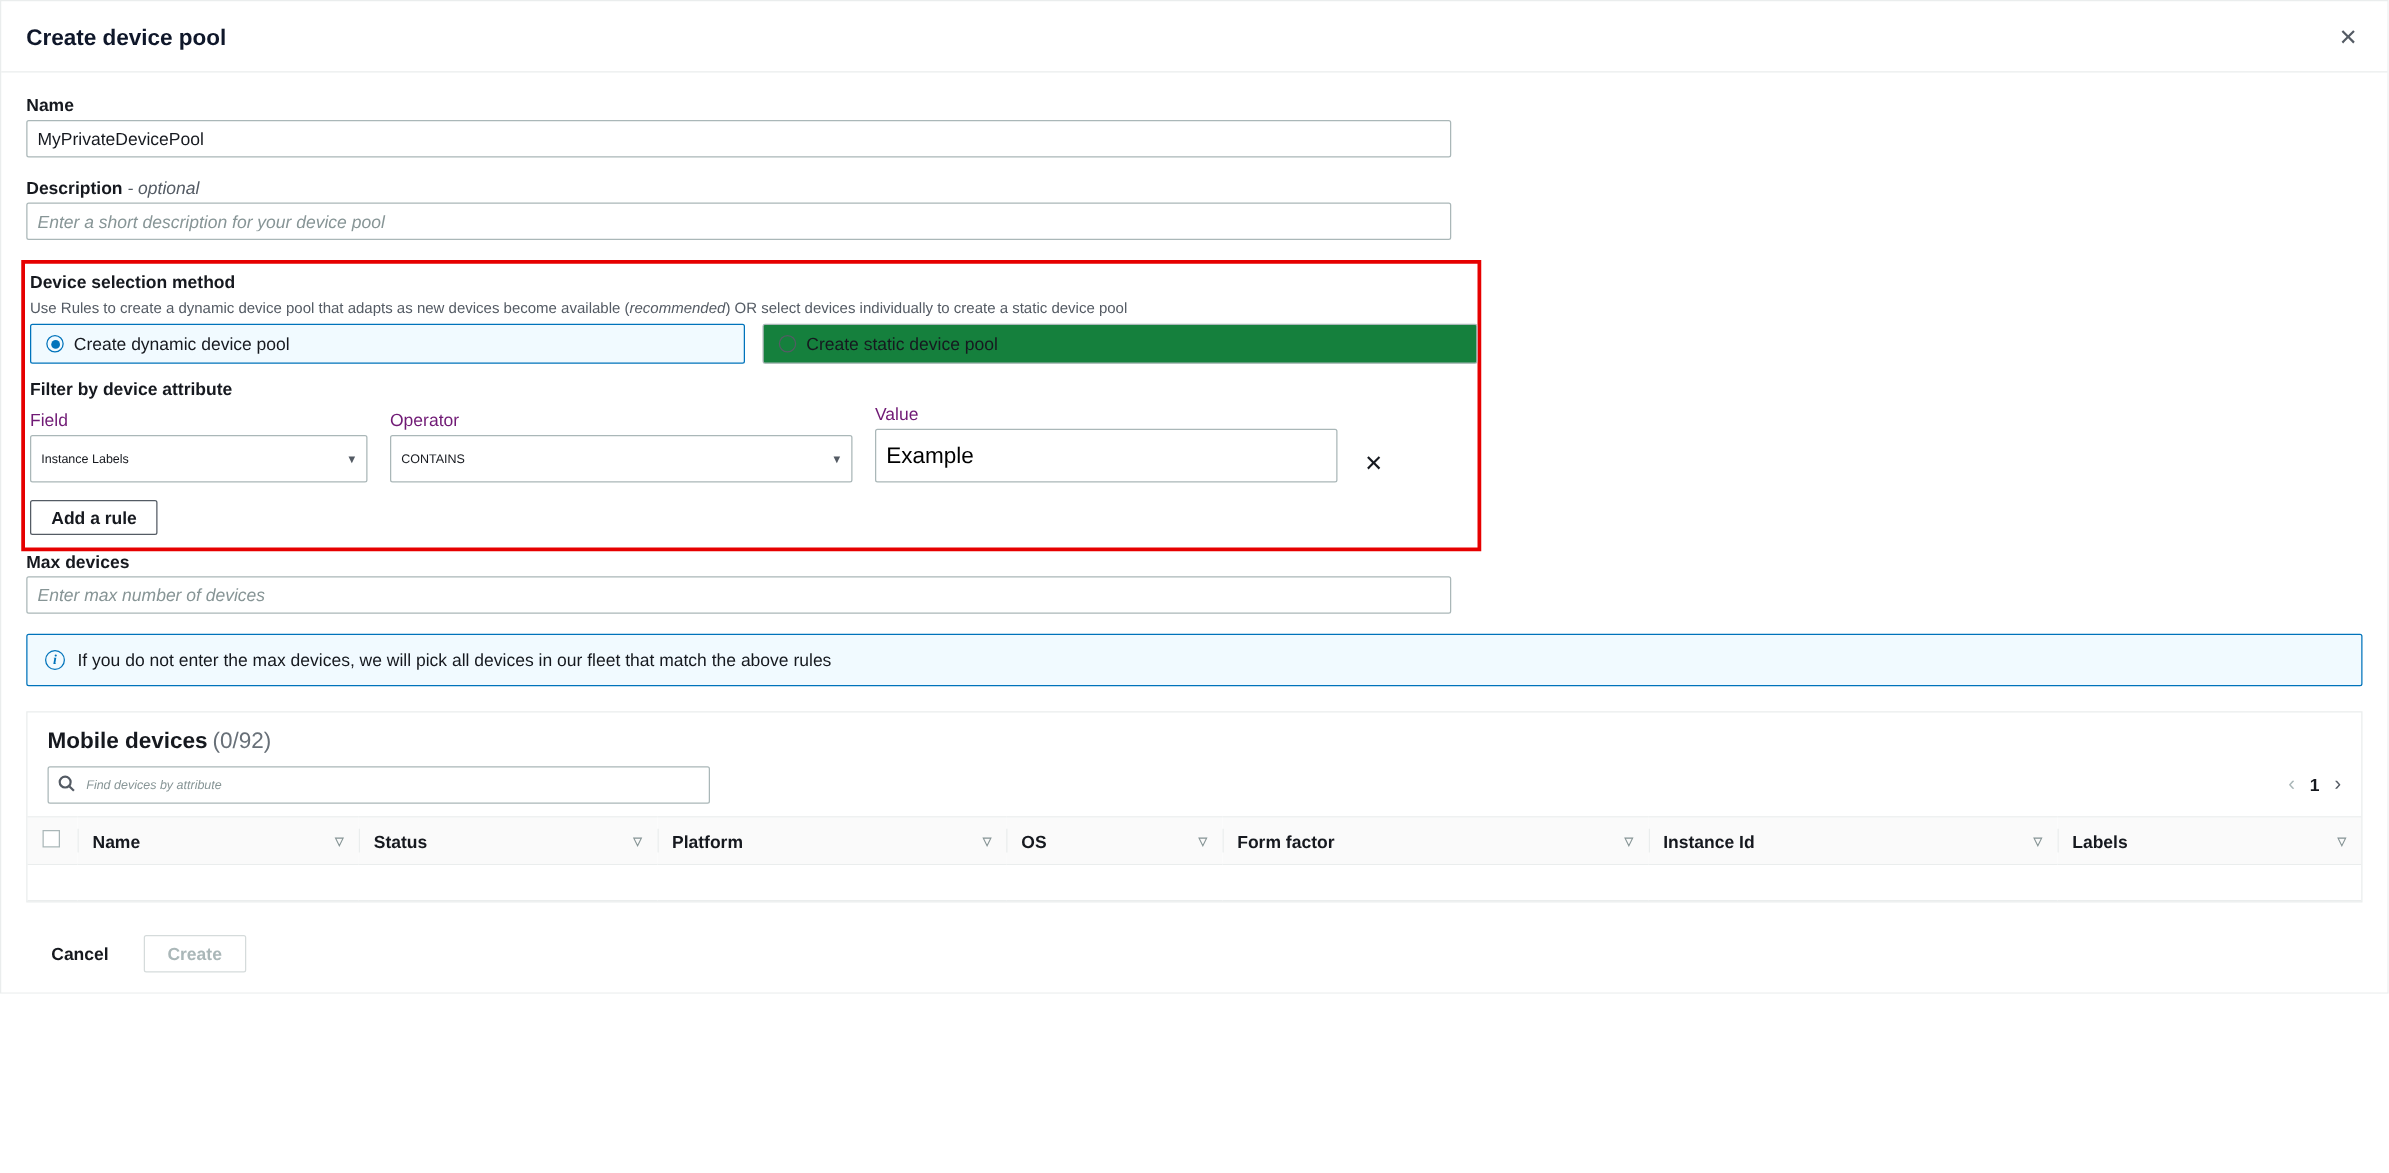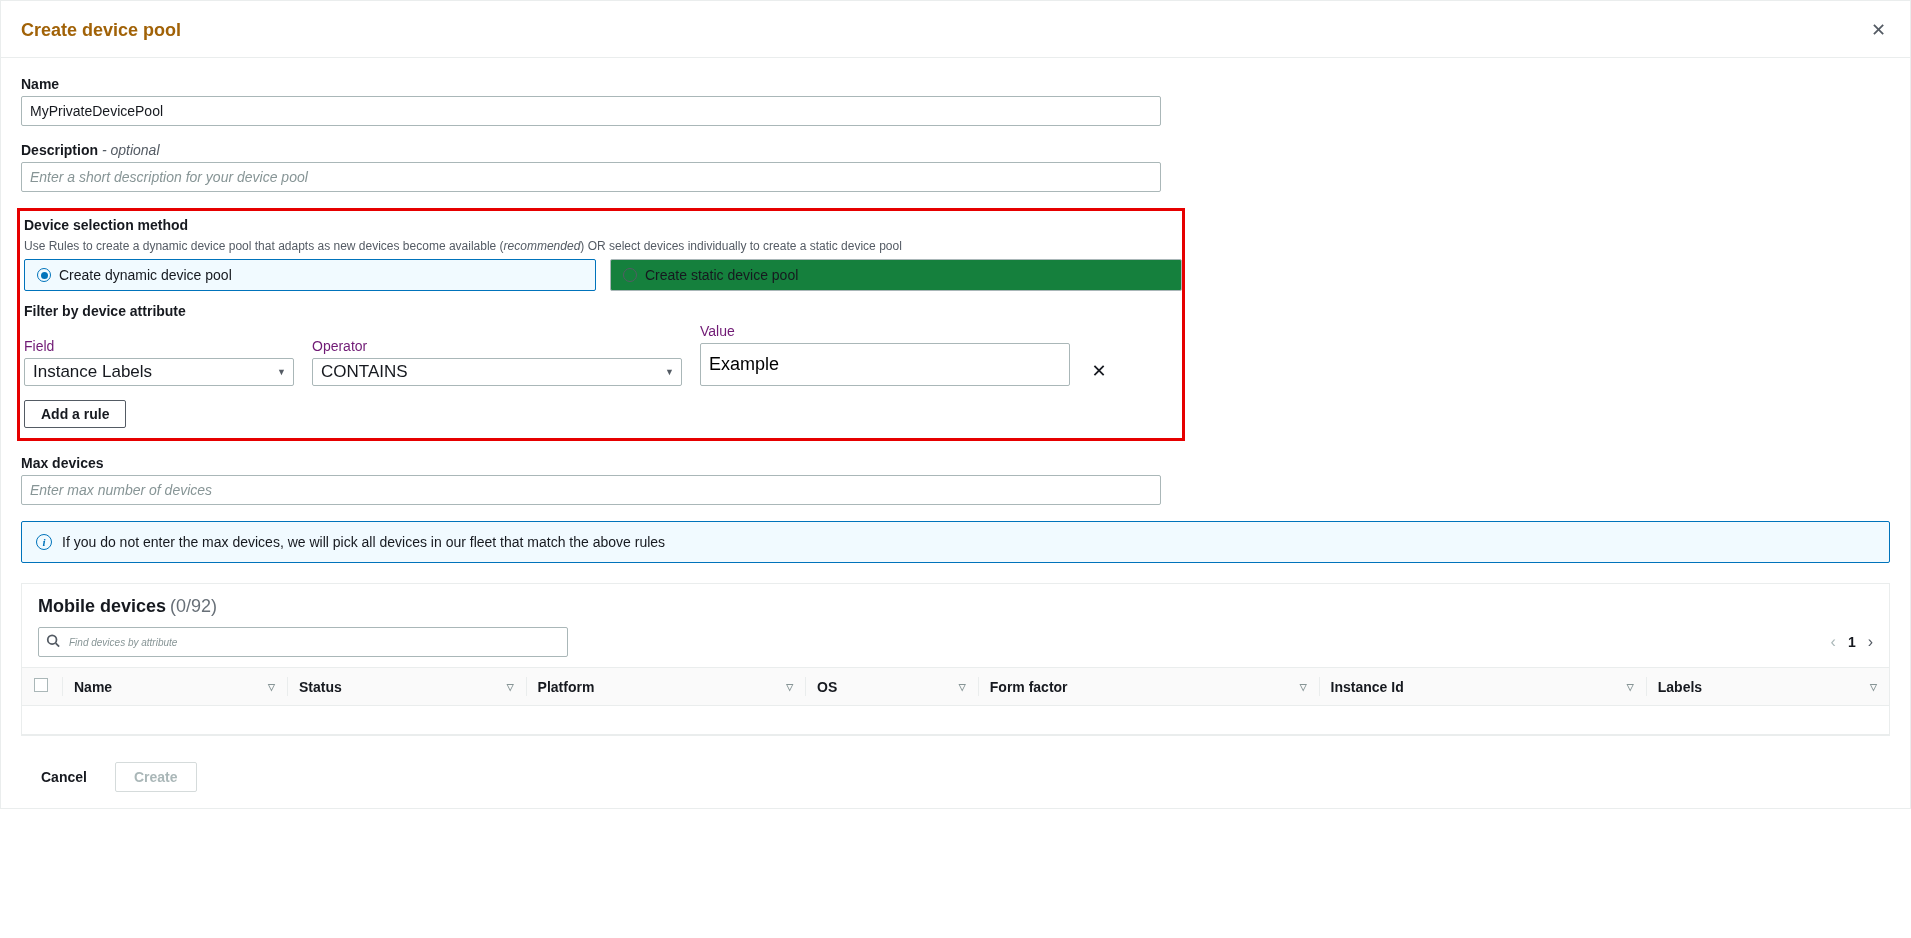--- a/index.html
+++ b/index.html
@@ -18,21 +18,21 @@
   .modal-header {
     padding: 16px 20px 14px 20px;
     border-bottom: 1px solid #eaeded;
     display: flex;
     align-items: center;
     justify-content: space-between;
   }
   .modal-title {
     font-size: 18px;
     font-weight: 700;
-    color: #a16207;
+    color: #0f172a;
     text-align: center;
   }
   .close-x {
     font-size: 18px;
     cursor: pointer;
     line-height: 1;
     color: #545b64;
     padding: 4px;
   }
   .body {
@@ -67,21 +67,20 @@
     margin-top: 2px;
     margin-bottom: 6px;
   }
   .hint-text em { font-style: italic; }
   .highlight-box {
     border: 3px solid #e60000;
     padding: 6px 0 10px 4px;
     margin-left: -4px;
     margin-right: calc(100% - 1164px);
     padding-left: 4px;
-    margin-bottom: 14px;
   }
   @media (max-width: 1200px) {
     .highlight-box { margin-right: 0; }
     .text-input, .info-bar { width: 100%; }
   }
   .radio-row {
     display: flex;
     gap: 14px;
     width: 1292px;
     max-width: 100%;
@@ -119,25 +118,25 @@
     align-items: flex-end;
     width: 1140px;
     max-width: 100%;
   }
   .filter-col { display: flex; flex-direction: column; }
   .filter-col label { font-size: 14px; color: #701a75; margin-bottom: 4px; }
   .select-wrap {
     position: relative;
   }
   .select-box {
-    height: 28px;
+    height: 38px;
     border: 1px solid #aab7b8;
     border-radius: 2px;
     padding: 4px 28px 4px 8px;
-    font-size: 17px;
+    font-size: 10px;
     background: #fff;
     cursor: pointer;
     display: flex;
     align-items: center;
   }
   .select-caret {
     position: absolute;
     right: 8px;
     top: 50%;
     transform: translateY(-50%);

